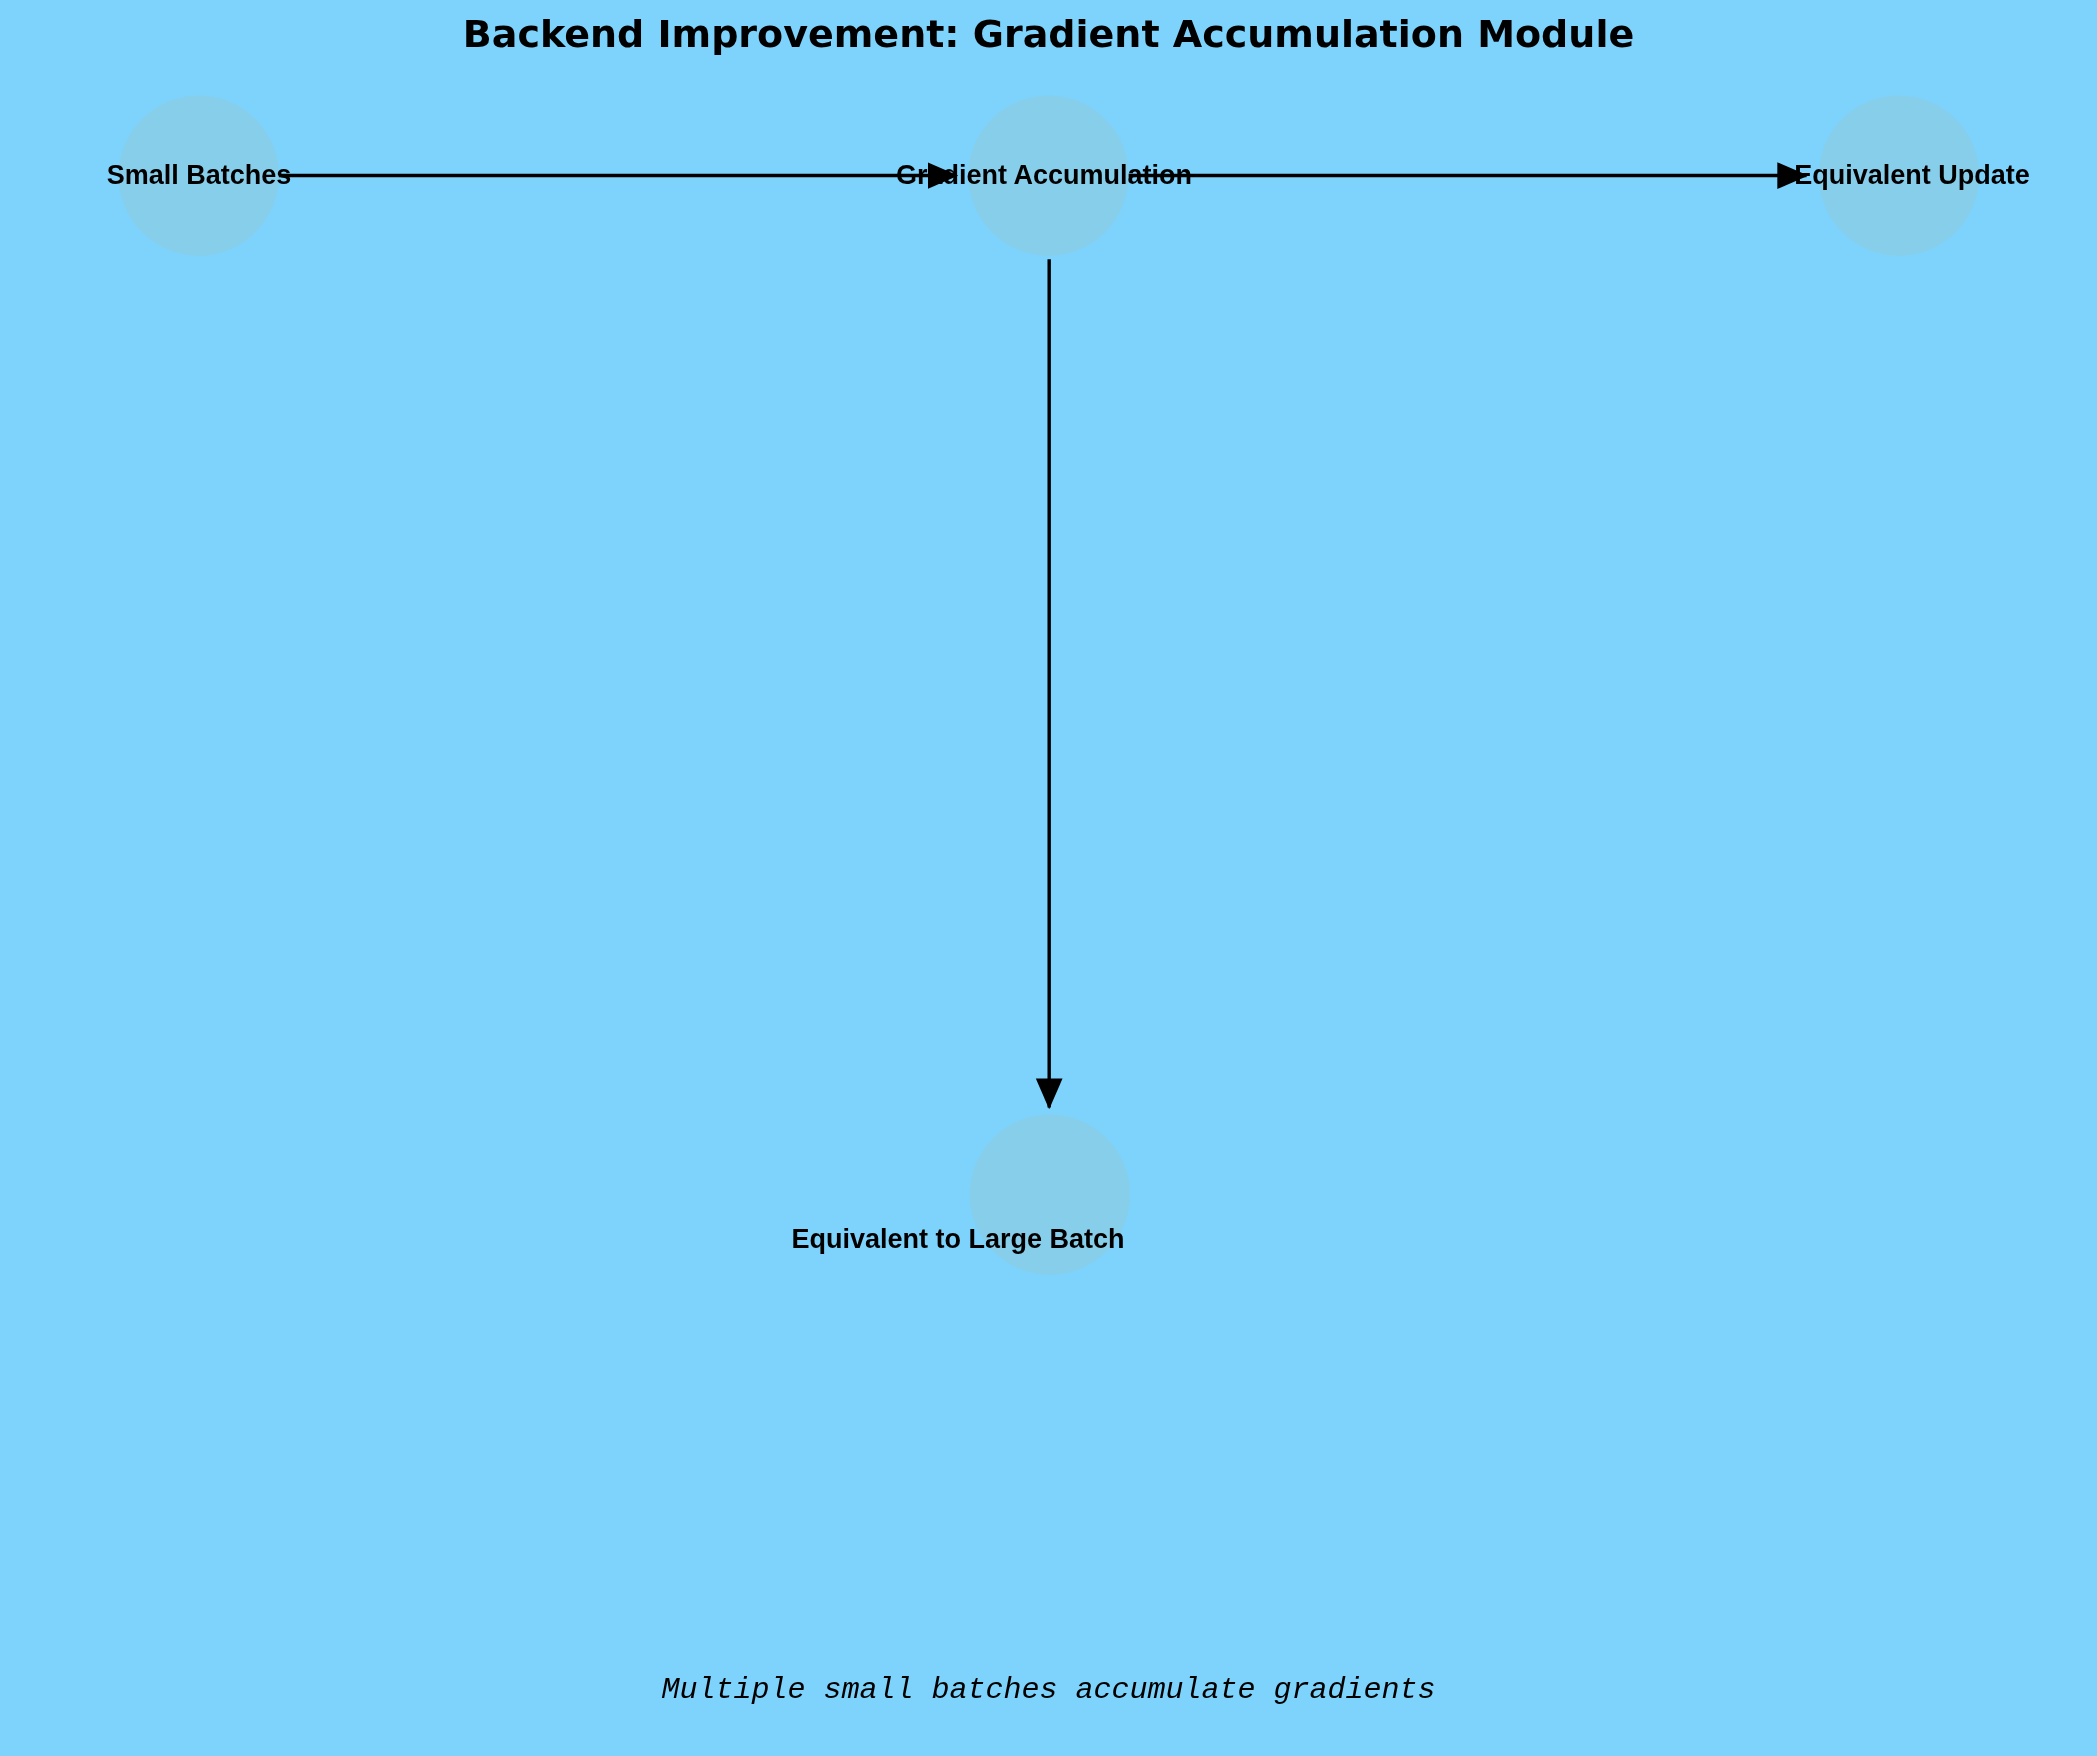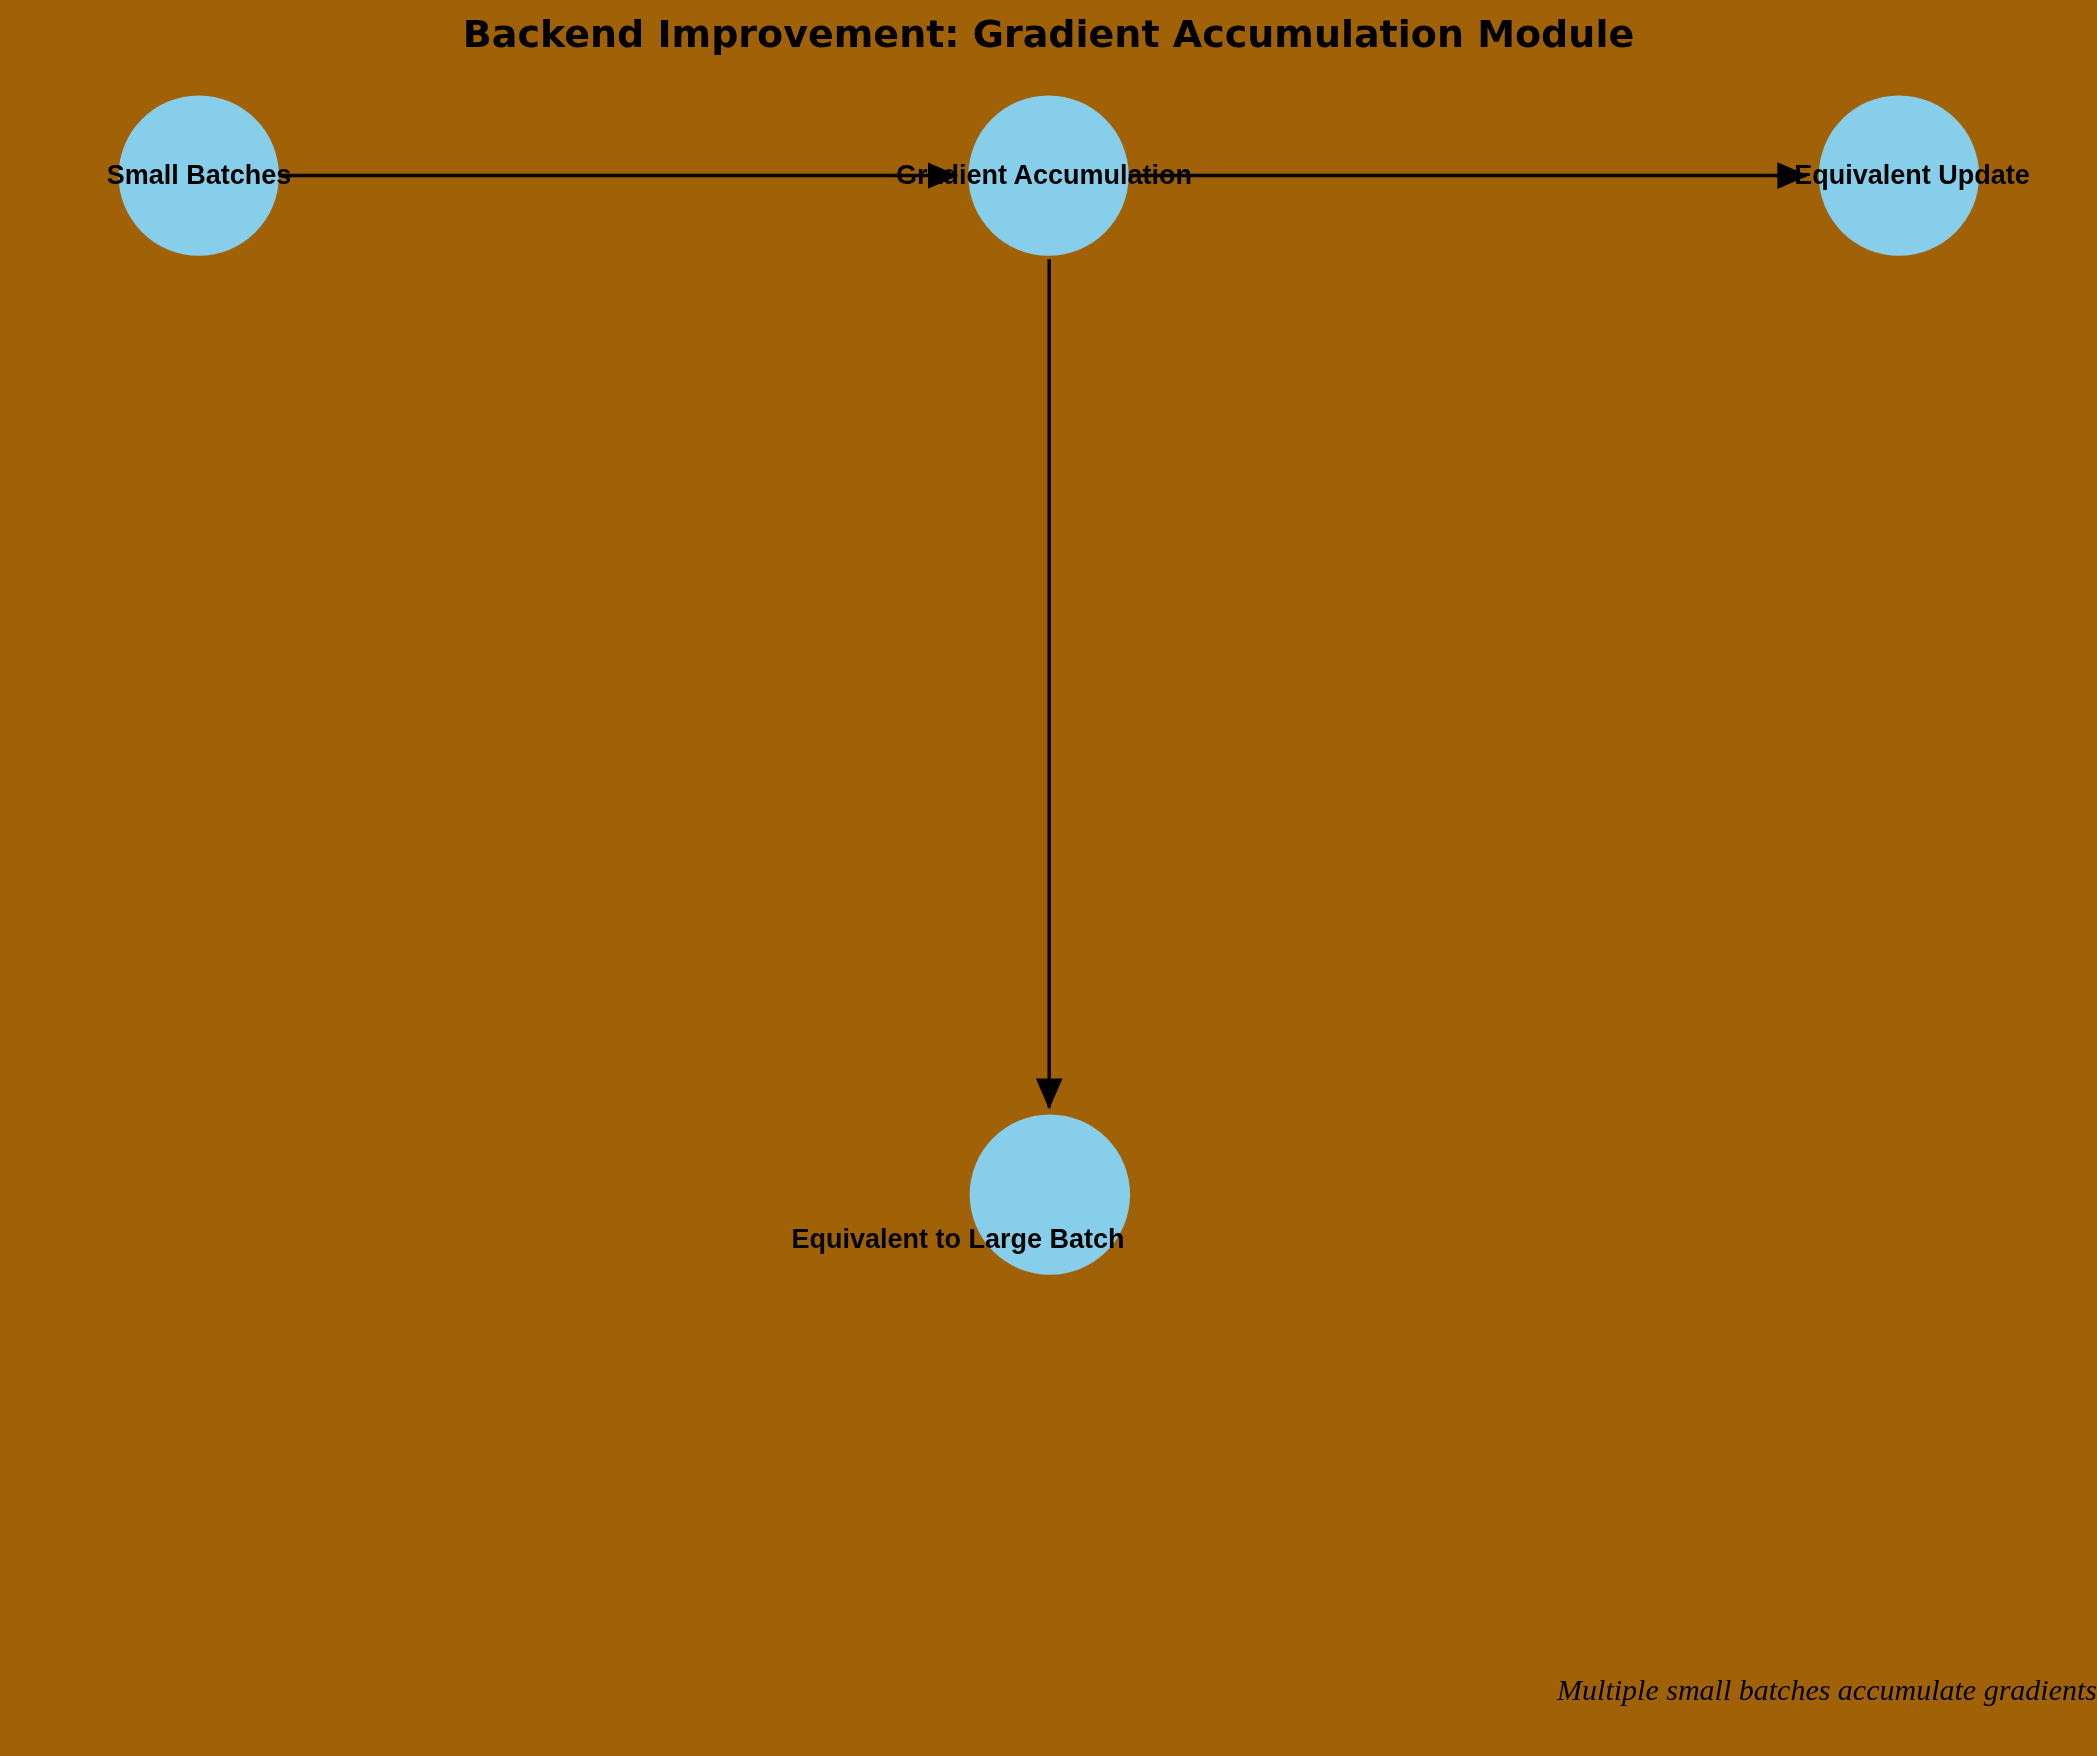--- a/index.html
+++ b/index.html
@@ -7,21 +7,21 @@
     padding: 0;
     background: #ffffff;
   }
   body {
     font-family: "DejaVu Sans", sans-serif;
   }
   #canvas {
     position: relative;
     width: 2097px;
     height: 1756px;
-    background: #a16207;
+    background: #7dd3fc;
     overflow: hidden;
   }
   #graph-svg {
     position: absolute;
     left: 0;
     top: 0;
     width: 2097px;
     height: 1756px;
   }
   .diagram-title {
@@ -44,22 +44,22 @@
     font-weight: bold;
     color: #000000;
     white-space: nowrap;
     transform: translate(-50%, -50%);
     line-height: 1;
   }
   .caption {
     position: absolute;
     left: 0;
     width: 2097px;
-    text-align: right;
-    font-family: Liberation Serif, serif;
+    text-align: center;
+    font-family: Liberation Mono, monospace;
     font-size: 30px;
     font-style: italic;
     color: #000000;
     line-height: 1.22;
   }
   .caption-line {
     display: block;
   }
 </style>
 </head>

